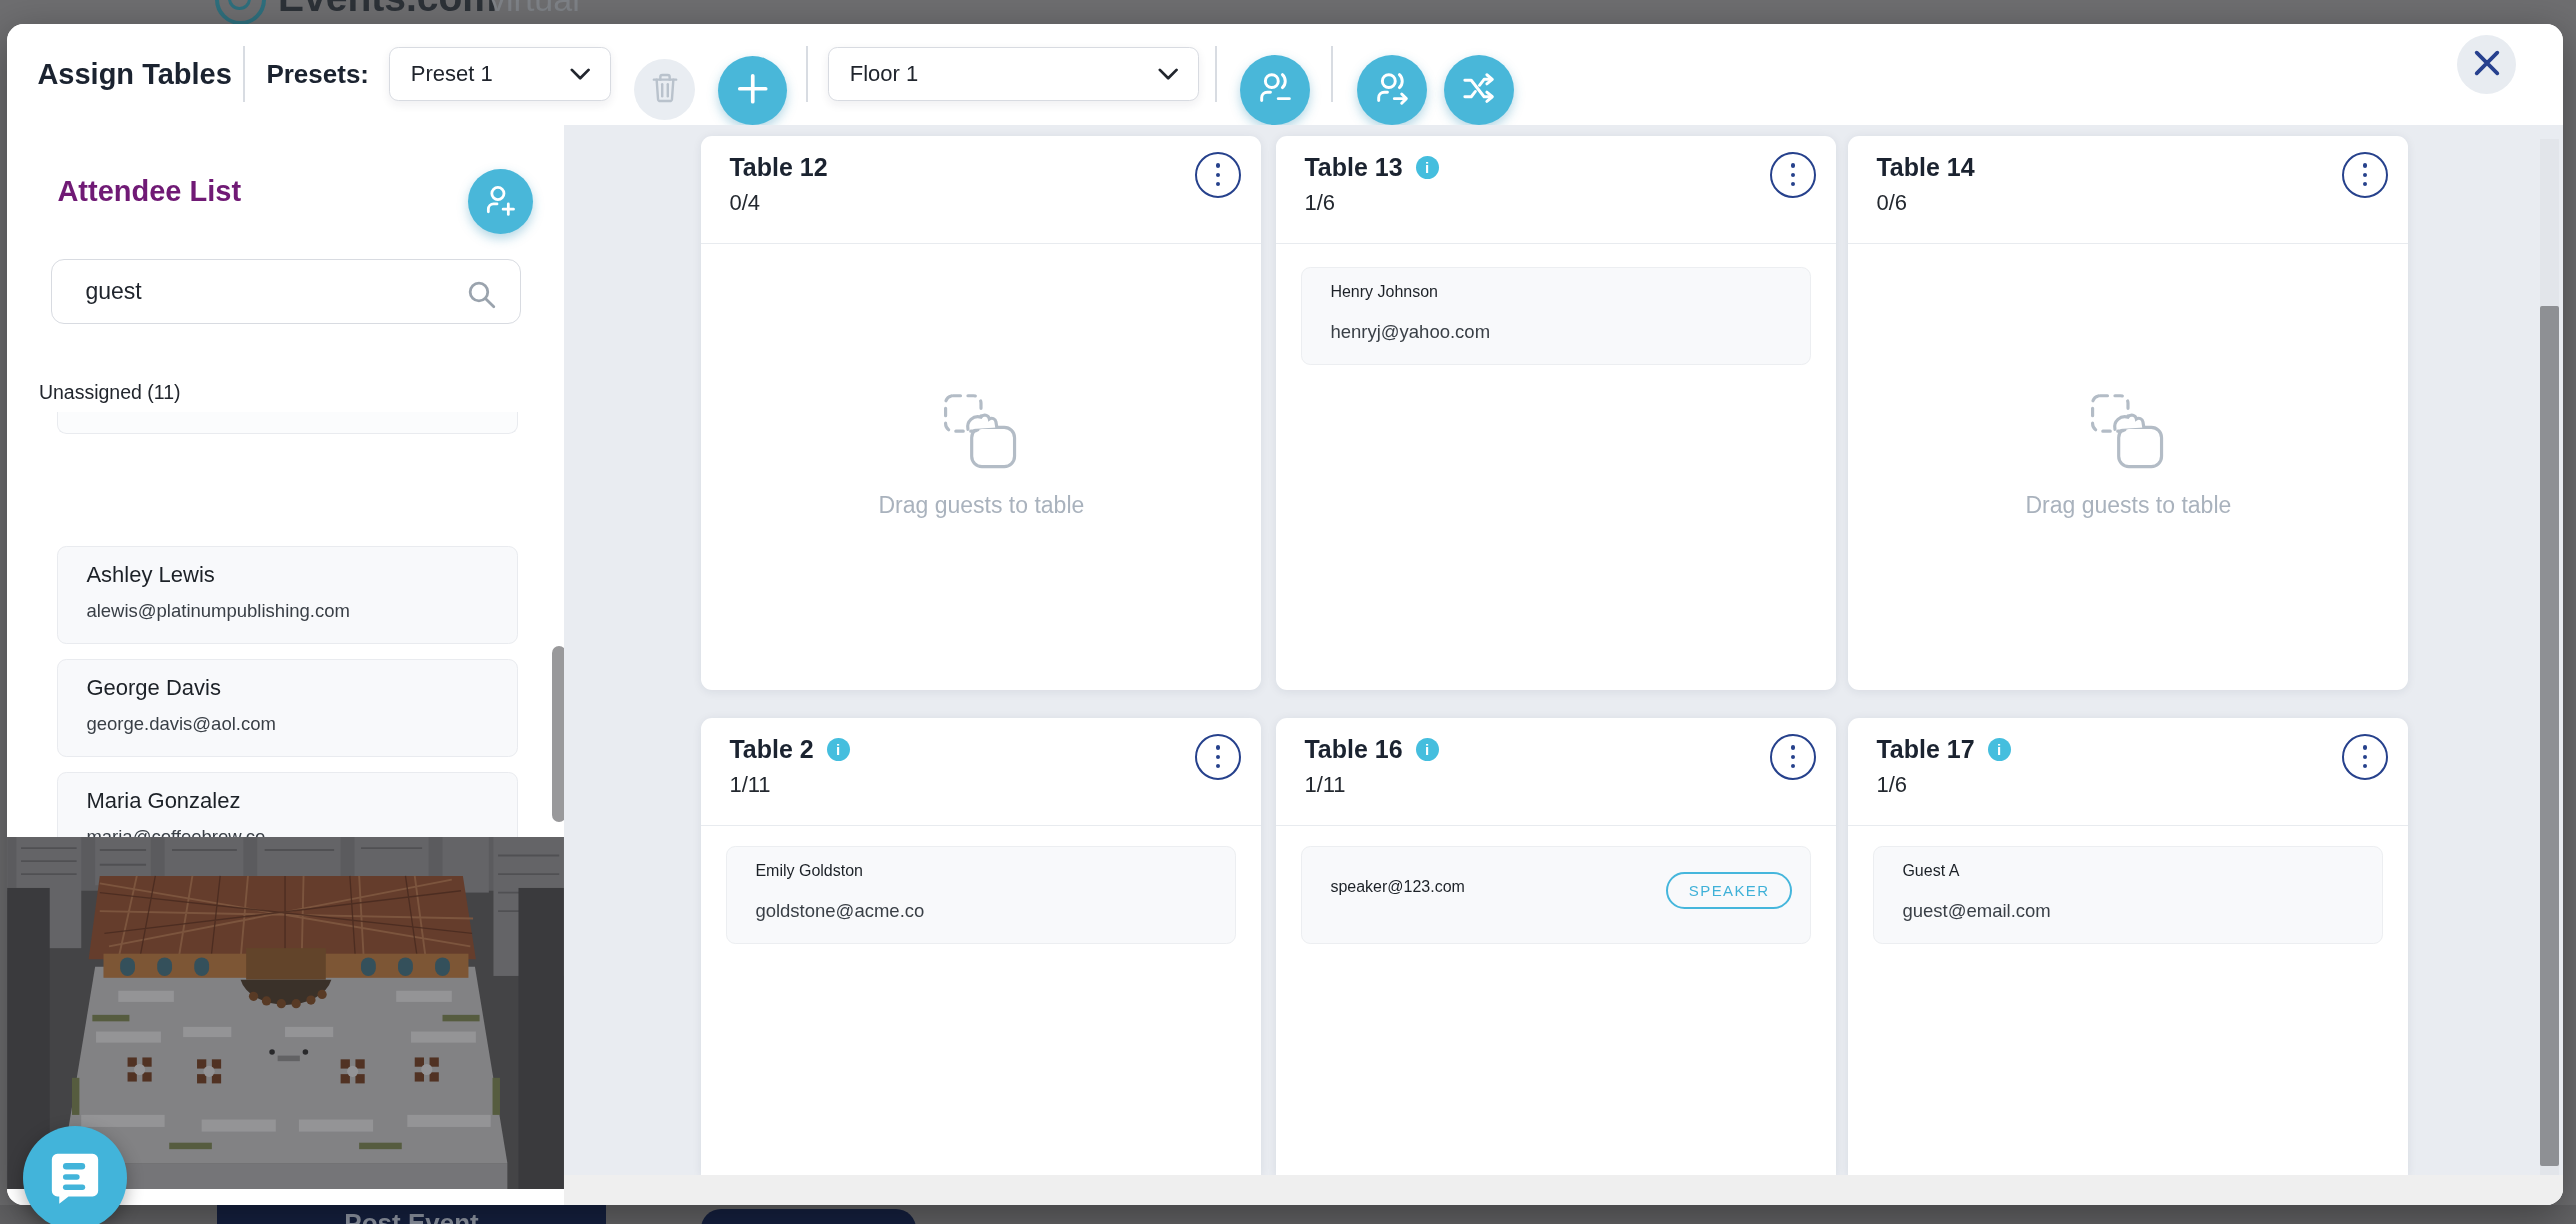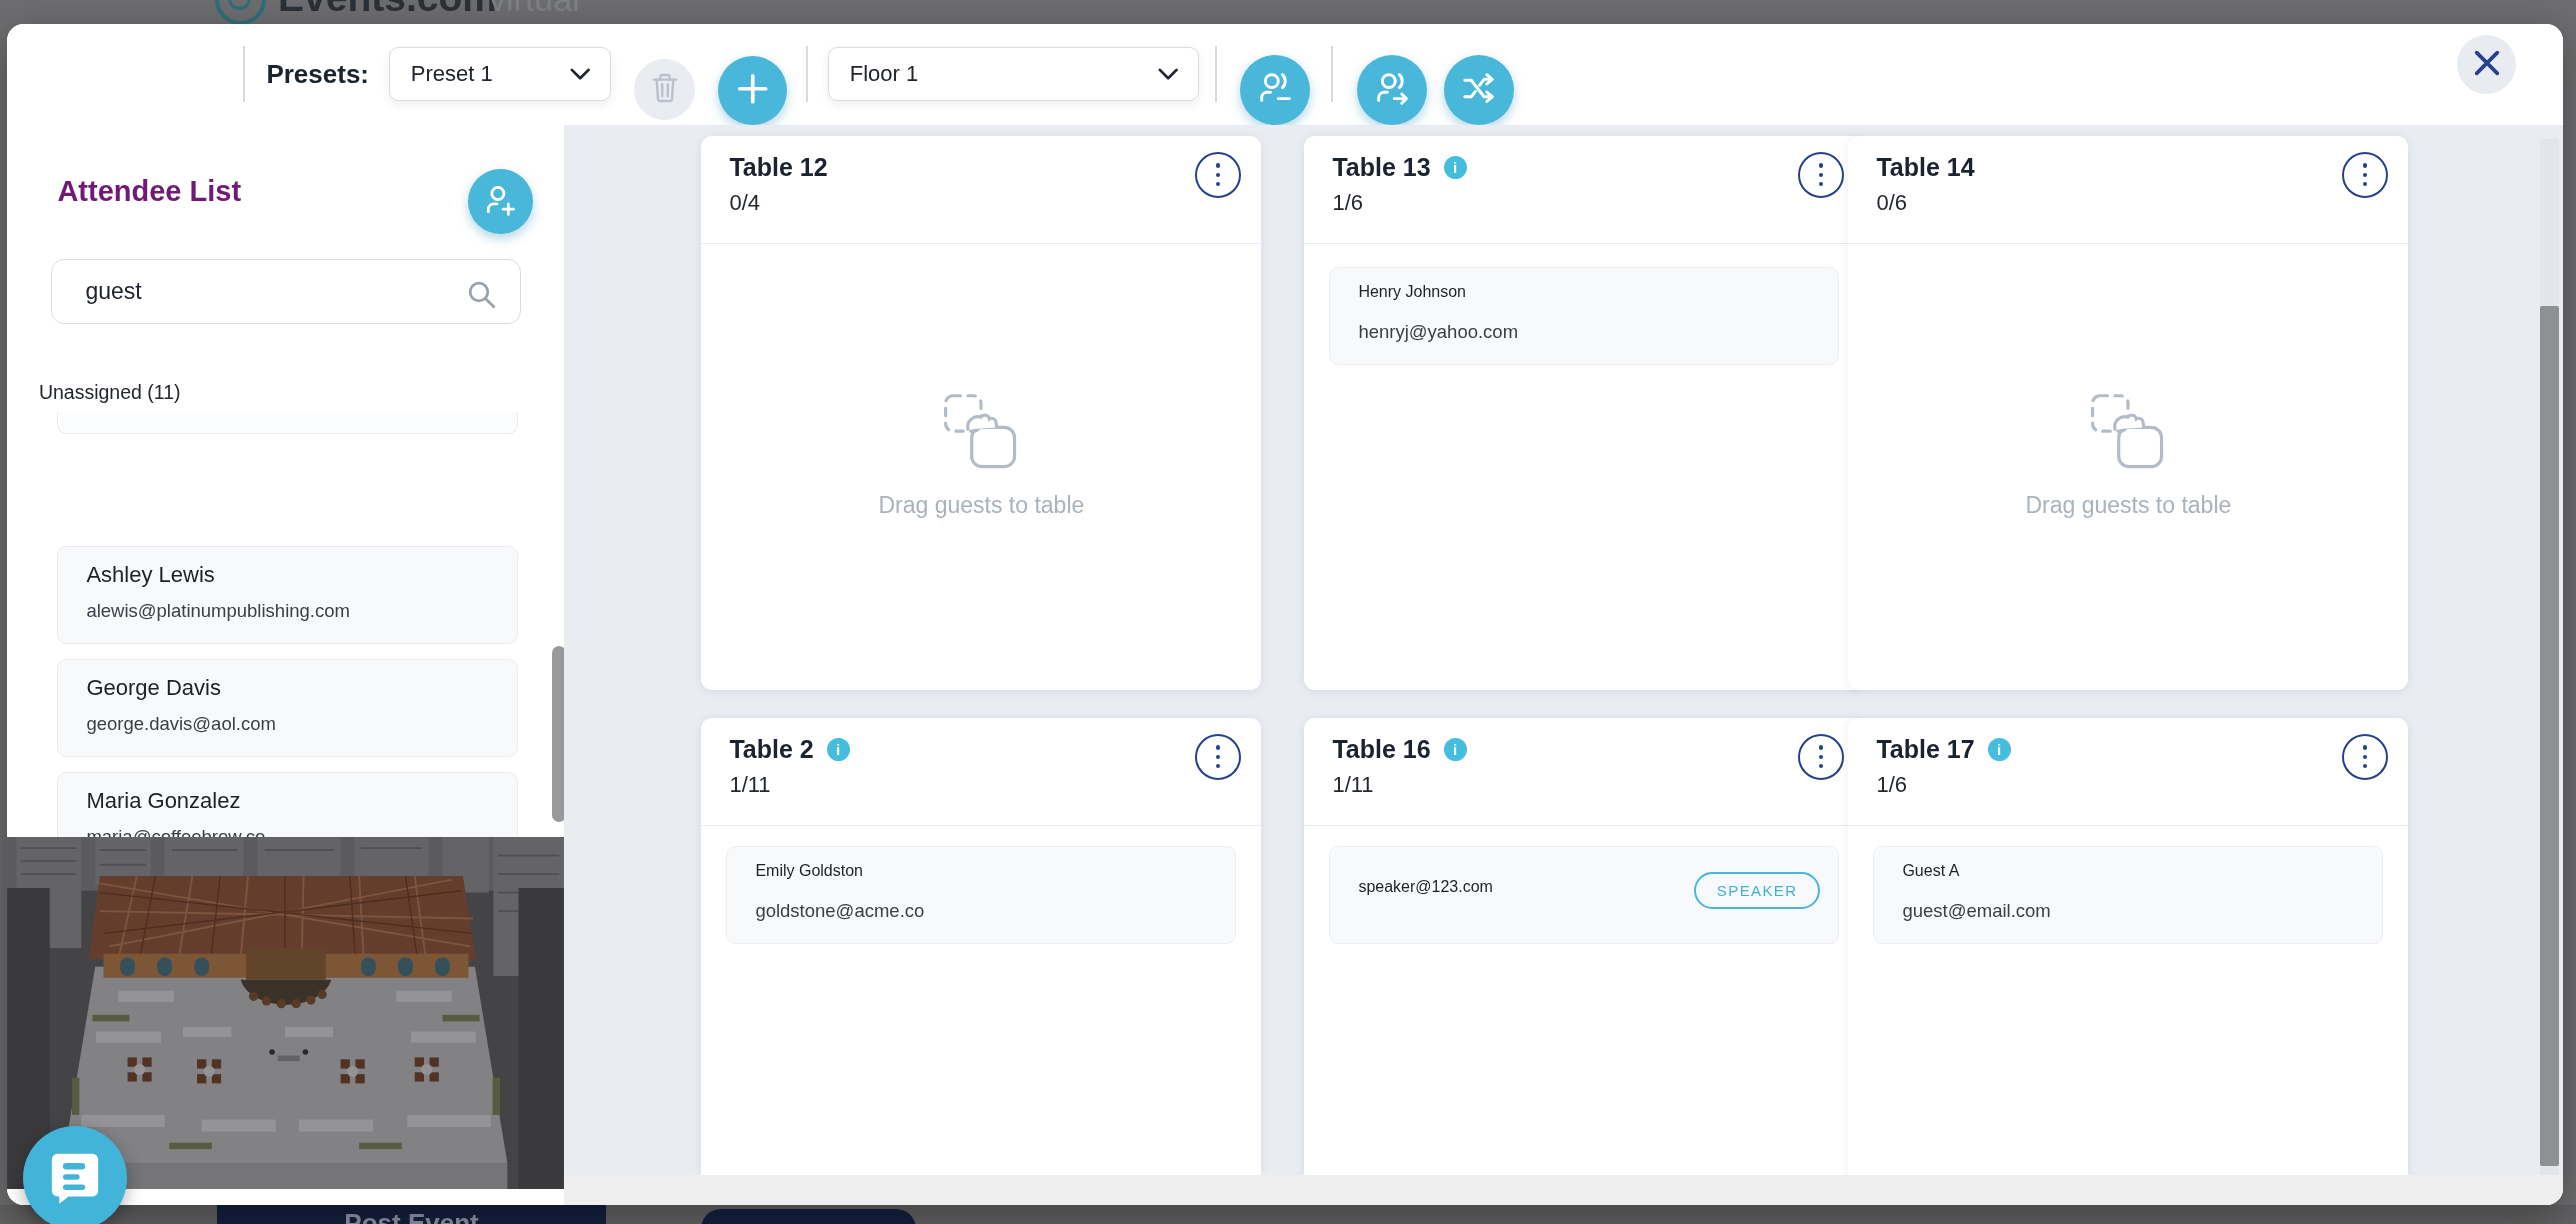--- a/index.html
+++ b/index.html
@@ -63,21 +63,21 @@
   #sb-scroll-thumb{left:545px;top:521px;width:14px;height:176px;background:#99999b;border-radius:7.4px;}
 
   
   #venue{left:0;top:813px;width:557px;height:352px;overflow:hidden;}
 
   
   #main{left:557px;top:101px;width:1999px;height:1080px;background:#e9ecf1;overflow:hidden;padding-left:24px;}
   .card{position:absolute;width:560px;background:#fff;border-radius:11px;box-shadow:0 1.9px 9.3px rgba(30,40,70,.08);}
   .row1{top:11px;height:554px;}
   .row2{top:593px;height:457px;border-radius:11px 11px 0 0;overflow:hidden;}
-  .c1{left:137px;} .c2{left:712px;margin-left:28px;} .c3{left:1284px;}
+  .c1{left:137px;} .c2{left:712px;} .c3{left:1284px;}
   .card-head{position:absolute;left:0;top:0;width:100%;height:108px;border-bottom:1.9px solid #e8ebef;box-sizing:border-box;}
   .t-title{position:absolute;left:28px;top:16.7px;font-size:25px;font-weight:bold;color:#1b2330;white-space:nowrap;}
   .info-ico{display:inline-block;width:23px;height:23px;border-radius:50%;background:#45bede;color:#fff;
             font-size:15px;font-weight:bold;text-align:center;line-height:23px;margin-left:13px;
             vertical-align:2.8px;cursor:pointer;font-style:normal;}
   .t-count{position:absolute;left:28px;top:54px;font-size:22px;color:#23282f;}
   .kebab{position:absolute;right:20.4px;top:15.8px;width:46px;height:46px;border:2.8px solid #26418c;border-radius:50%;
          background:#fff;display:flex;flex-direction:column;align-items:center;justify-content:center;gap:4.6px;cursor:pointer;}
   .kdot{width:4.6px;height:4.6px;border-radius:50%;background:#26418c;}
   .card-body{position:absolute;left:0;top:108px;width:100%;}
@@ -112,20 +112,21 @@
 </div>
 
 <div class="abs" id="backdrop-bottom">
   <div class="post-event-btn">Post Event</div>
   <div class="navy-blob"></div>
 </div>
 
 <div class="abs" id="modal">
 
   <div class="abs" id="modal-header">
+    <div class="hd-title">Assign Tables</div>
     <div class="vdiv" style="left:236px;"></div>
     <div class="hd-presets">Presets:</div>
 
     <div class="selectbox" id="preset-select">
       <span>Preset 1</span>
       <span class="chev">
         <svg width="20.4" height="13" viewBox="0 0 22 14">
             <polyline points="2,2 11,11 20,2" fill="none" stroke="#22262e" stroke-width="3" stroke-linecap="round" stroke-linejoin="round"></polyline>
           </svg>
       </span>

